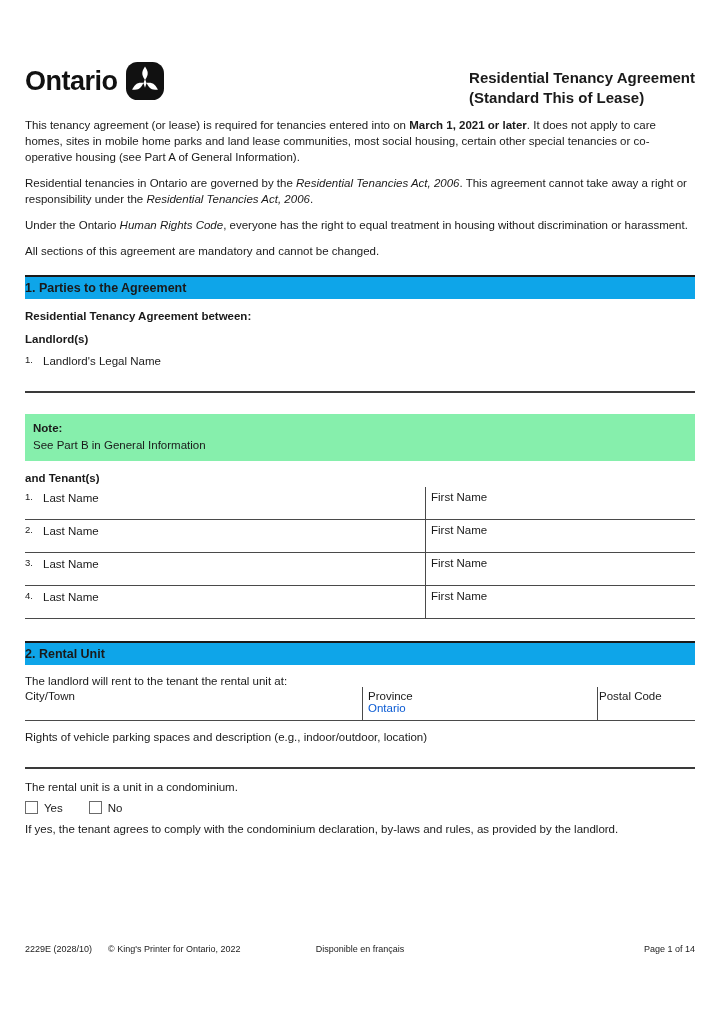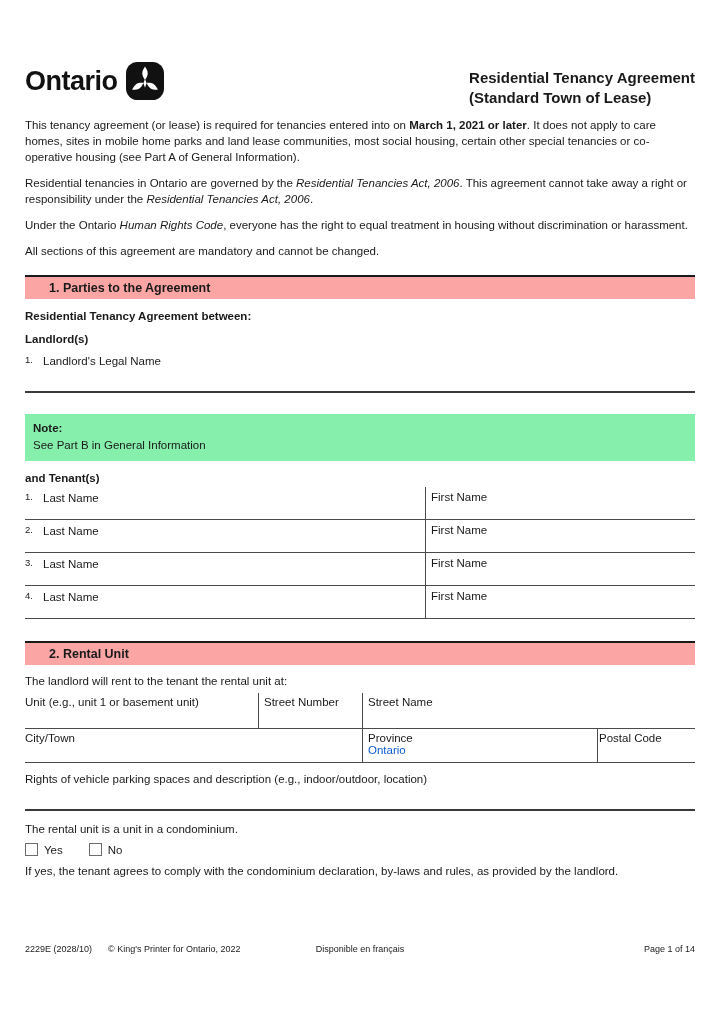--- a/index.html
+++ b/index.html
@@ -21,23 +21,23 @@
 
   
   .note-heading { font-size:12.5px; font-weight:bold; margin-top:50px; }
   p.body { font-size:11.5px; line-height:16px; margin-top:10px; }
   p.body b { font-weight:bold;text-align:right; }
   p.body i { font-style:italic; }
 
   
   .section-bar {
     margin-top:16px;
-    background:#fca5a5;
+    background:#0ea5e9;
     border-top:2px solid #1a1a1a;
-    padding:4px 8px 4px 24px;
+    padding:4px 8px 4px 0;
     font-size:12.5px; font-weight:bold;
   }
 
   .bold-line { font-size:11.5px; font-weight:bold; margin-top:11px; }
 
   .numbered { font-size:11.5px; margin-top:9px; }
   .num { font-size:9.5px; vertical-align:2px; display:inline-block; width:18px; }
 
   .fill-line { border-bottom:2px solid #3a3a3a; height:14px; }
   .fill-line.landlord { margin-top:0; height:13px; }
@@ -99,21 +99,21 @@
         <g fill="#fff">
           <path d="M50 12 C58 24 61 33 50 47 C39 33 42 24 50 12 Z"></path>
           <path d="M50 12 C58 24 61 33 50 47 C39 33 42 24 50 12 Z" transform="rotate(122 50 52)"></path>
           <path d="M50 12 C58 24 61 33 50 47 C39 33 42 24 50 12 Z" transform="rotate(-122 50 52)"></path>
           <path d="M50 44 L54 56 L50 68 L46 56 Z"></path>
         </g>
       </svg>
     </div>
     <div class="doc-title">
       <div>Residential Tenancy Agreement</div>
-      <div>(Standard Town of Lease)</div>
+      <div>(Standard This of Lease)</div>
     </div>
   </div>
 
 
   <p class="body"><span>This tenancy agreement (or lease) is required for tenancies entered into on </span><b>March 1, 2021 or later</b><span>. It does not apply to care homes, sites in mobile home parks and land lease communities, most social housing, certain other special tenancies or co-operative housing (see Part A of General Information).</span></p>
 
   <p class="body"><span>Residential tenancies in Ontario are governed by the </span><i>Residential Tenancies Act, 2006</i><span>. This agreement cannot take away a right or responsibility under the </span><i>Residential Tenancies Act, 2006</i><span>.</span></p>
 
   <p class="body"><span>Under the Ontario </span><i>Human Rights Code</i><span>, everyone has the right to equal treatment in housing without discrimination or harassment.</span></p>
 
@@ -152,25 +152,20 @@
     <div class="tenant-row">
       <div class="tenant-cell last"><span class="num">4.</span><span>Last Name</span></div>
       <div class="tenant-cell first"><span>First Name</span></div>
     </div>
   </div>
 
   <div class="section-bar" style="margin-top:22px;">2. Rental Unit</div>
 
   <div class="plain-line">The landlord will rent to the tenant the rental unit at:</div>
 
-  <div class="addr-row r1">
-    <div class="addr-cell c-unit"><span>Unit  (e.g., unit 1 or basement unit)</span></div>
-    <div class="addr-cell c-stnum"><span>Street Number</span></div>
-    <div class="addr-cell c-stname"><span>Street Name</span></div>
-  </div>
   <div class="addr-row r2">
     <div class="addr-cell c-city"><span>City/Town</span></div>
     <div class="addr-cell c-prov">
       <div>Province</div>
       <div class="prov-value">Ontario</div>
     </div>
     <div class="addr-cell c-postal"><span>Postal Code</span></div>
   </div>
 
   <div class="plain-line">Rights of vehicle parking spaces and description (e.g., indoor/outdoor, location)</div>

